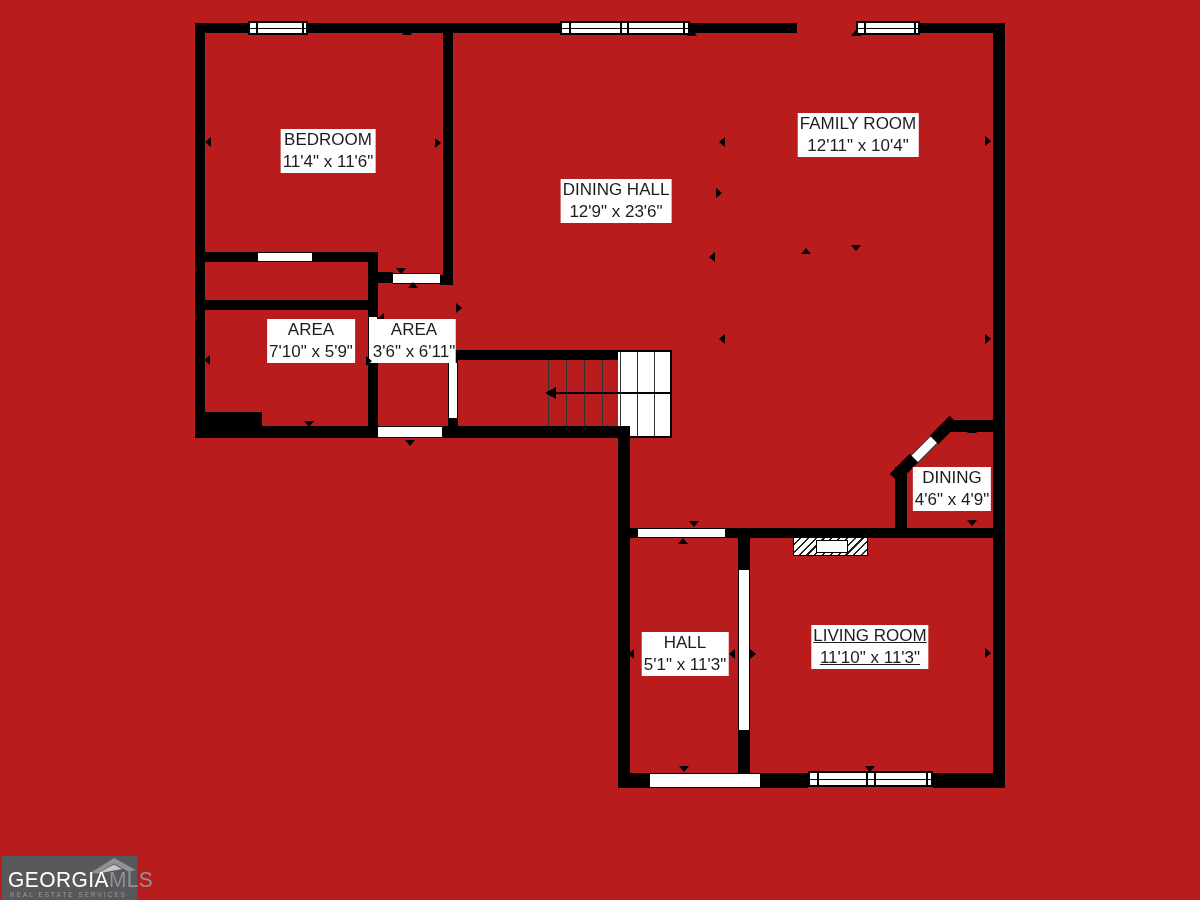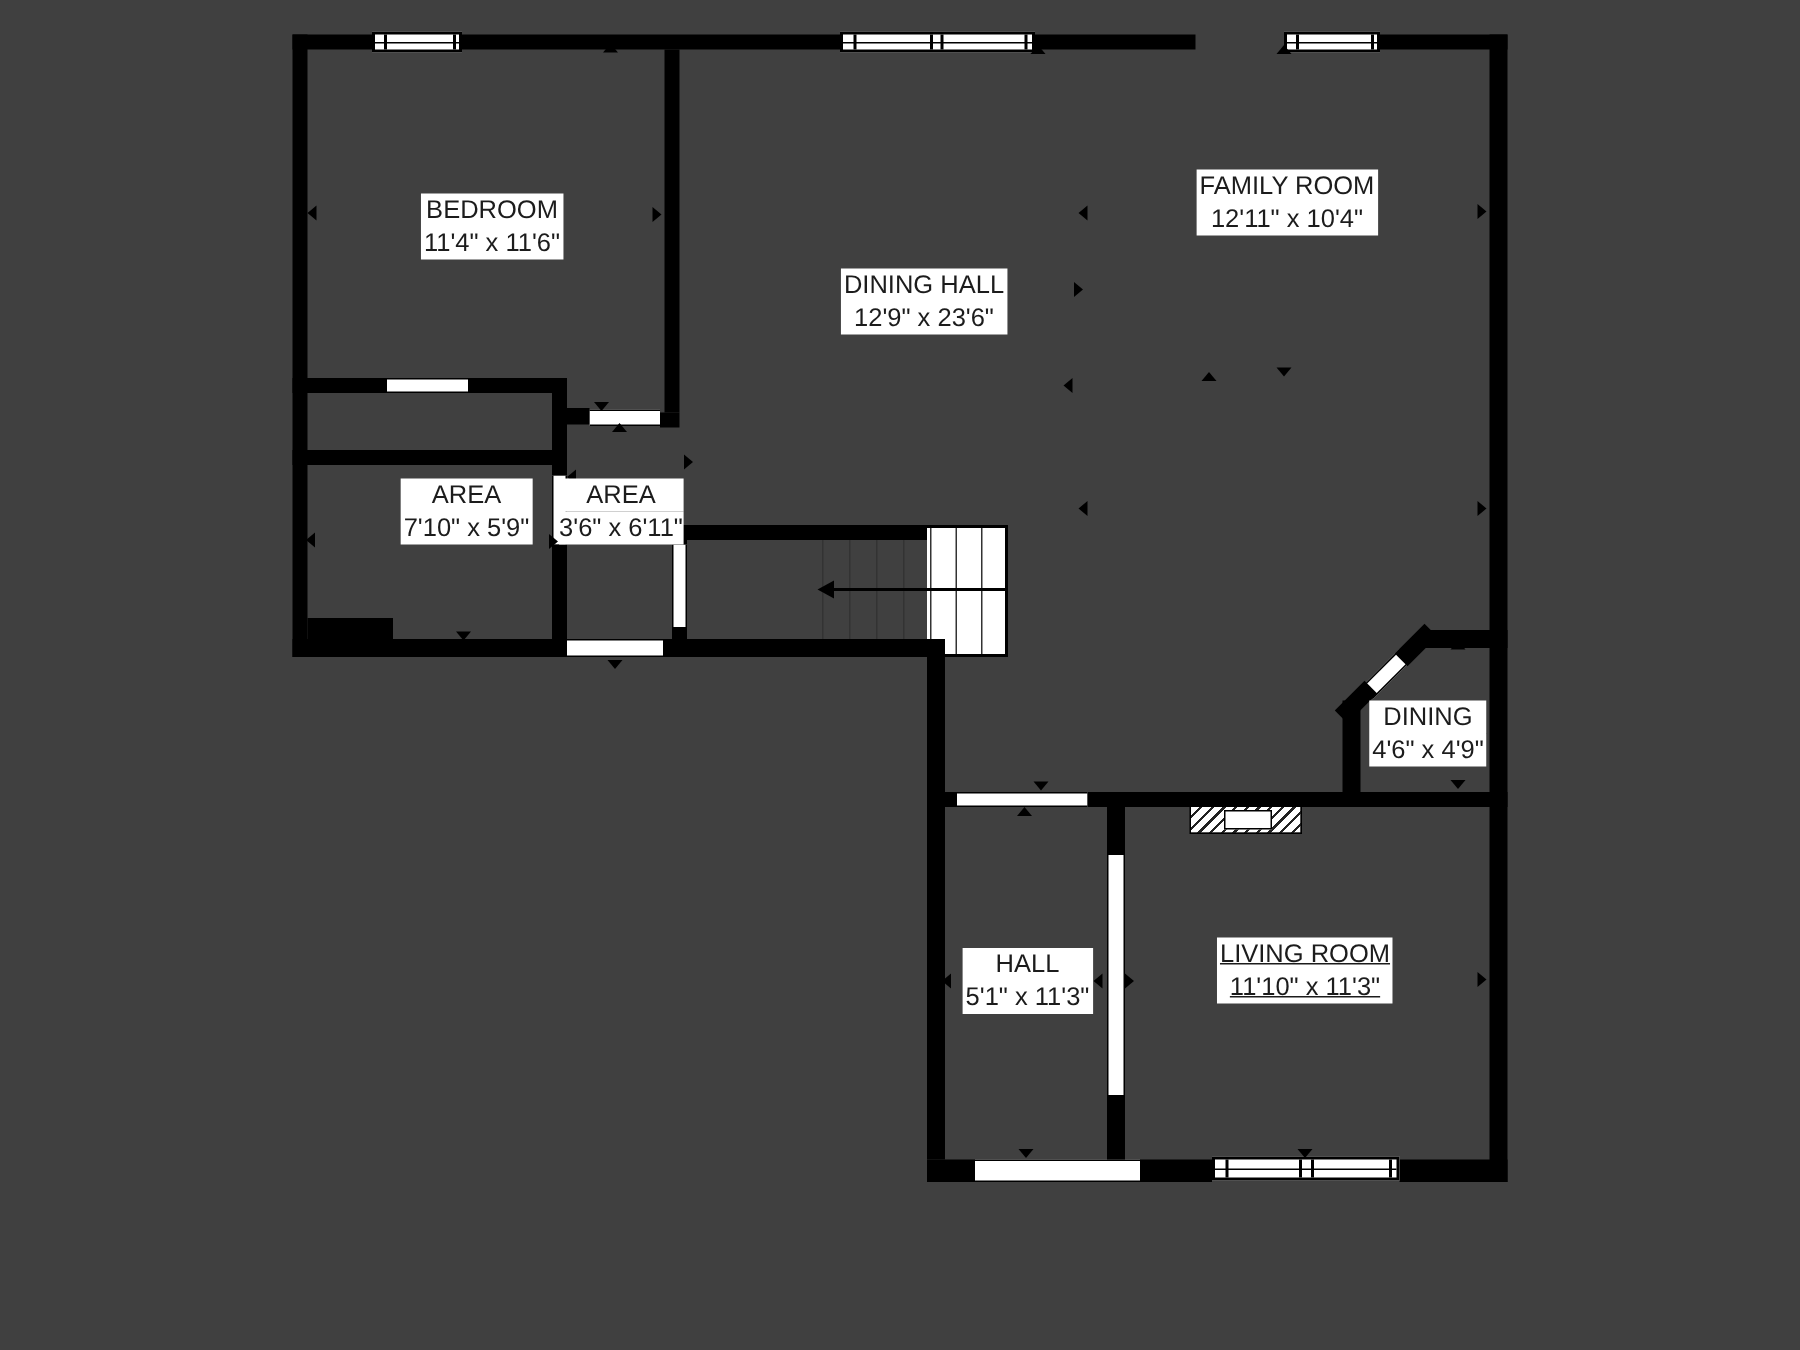--- a/index.html
+++ b/index.html
@@ -1,16 +1,16 @@
 <!DOCTYPE html>
 <html><head>
 <meta charset="utf-8">
 <style>
   html,body{margin:0;padding:0;background:#fff;}
-  .plan{position:relative;width:1200px;height:900px;background:#404040;overflow:hidden;
+  .plan{position:relative;width:1200px;height:900px;background:#b91c1c;overflow:hidden;
         font-family:"Liberation Sans",sans-serif;}
   .wall{position:absolute;background:#000;}
   .door-h{position:absolute;background:#fff;border-top:1.5px solid #000;border-bottom:1.5px solid #000;box-sizing:border-box;}
   .door-v{position:absolute;background:#fff;border-left:1.5px solid #000;border-right:1.5px solid #000;box-sizing:border-box;}
   .door-d{position:absolute;background:#fff;border-top:1.5px solid #000;border-bottom:1.5px solid #000;box-sizing:border-box;transform:rotate(-45deg);}
   .wall-d{position:absolute;background:#000;transform:rotate(-45deg);}
   .win{position:absolute;background:#fff;border:2px solid #000;box-sizing:border-box;}
   .win .mid{position:absolute;left:0;right:0;top:50%;height:1px;margin-top:-0.5px;background:#000;}
   .win .vl{position:absolute;top:0;bottom:0;width:1.5px;background:#000;}
   .tread{position:absolute;width:1px;background:#333;}
@@ -177,14 +177,24 @@
   <div class="room-label" style="left:685px;top:654px;">
     <div>HALL</div>
     <div>5'1" x 11'3"</div>
   </div>
   <div class="room-label" style="left:870px;top:647px;text-decoration:underline;">
     <div>LIVING ROOM</div>
     <div>11'10" x 11'3"</div>
   </div>
 
 
+  <div class="logo">
+    <svg width="135" height="44" viewBox="0 0 135 44" style="position:absolute;left:0;top:0;">
+      <polygon points="88,17 112,2 134,14 127,16 112,7.5 96,17.5" fill="#8f9194"></polygon>
+      <polygon points="96,17.5 112,8.5 120,13" fill="#c7c8ca"></polygon>
+    </svg>
+    <div class="brand">
+      <span style="color:#ffffff;">GEORGIA</span><span style="color:#909295;">MLS</span>
+    </div>
+    <div class="tagline">REAL ESTATE SERVICES</div>
+  </div>
 
 </div>
 
 </body></html>

